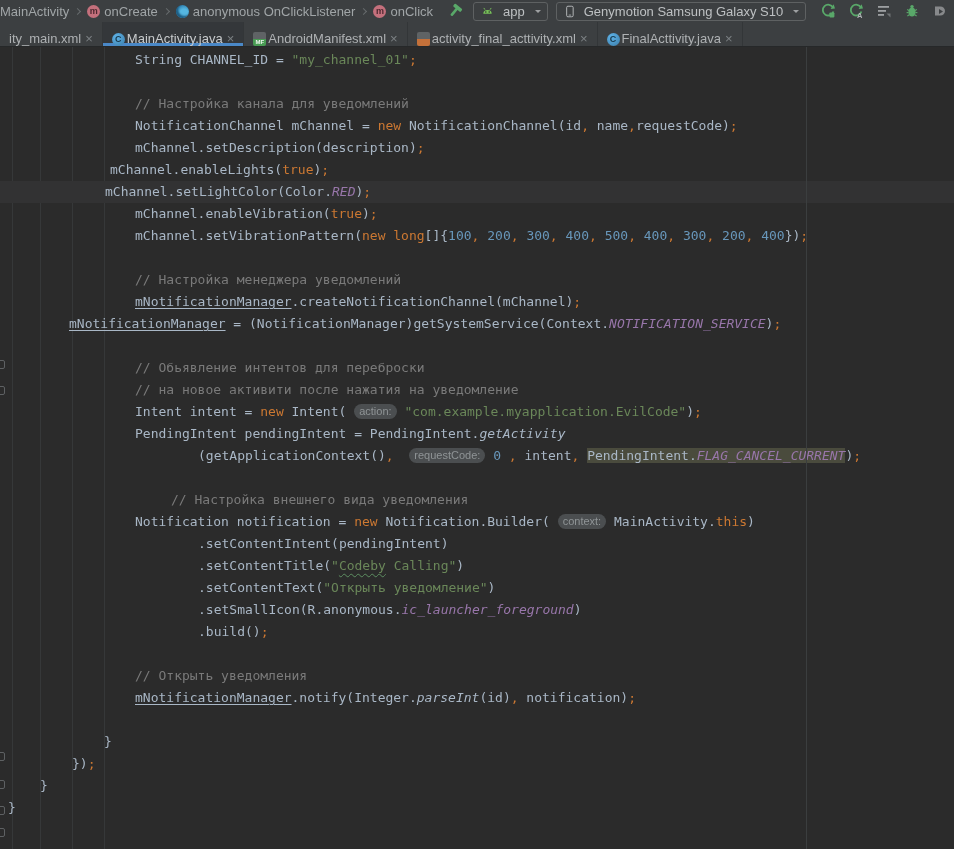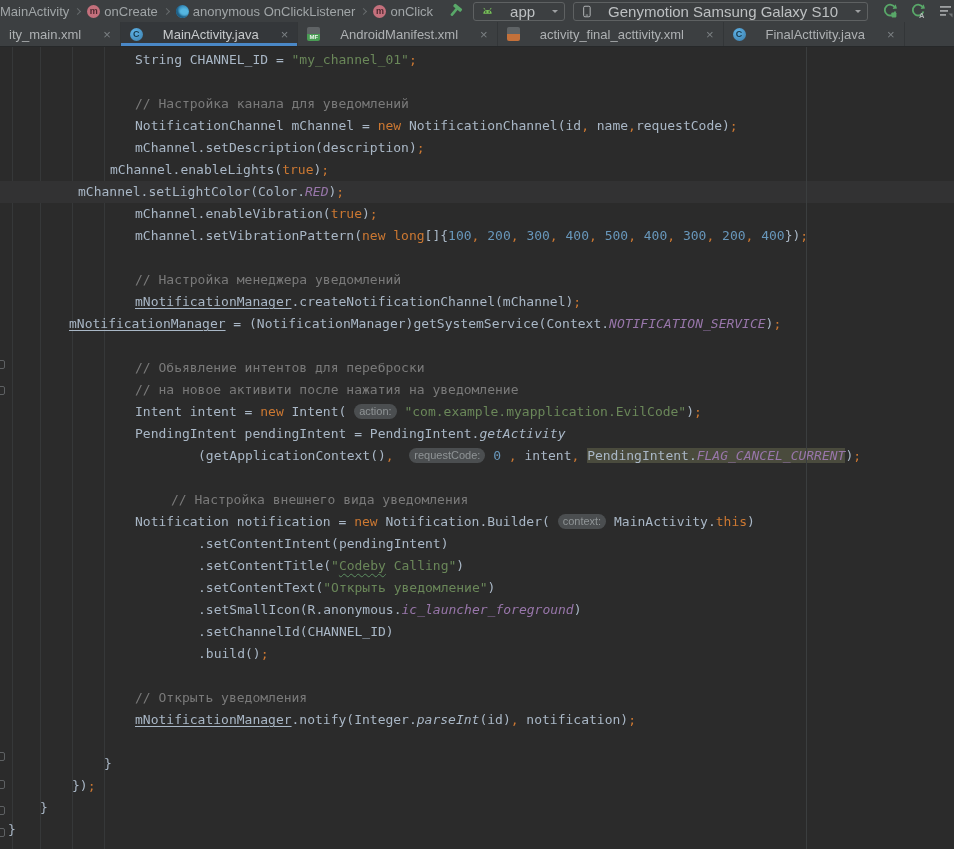--- a/index.html
+++ b/index.html
@@ -14,32 +14,32 @@
   .bc-item { display:flex; align-items:center; gap:4px; cursor:pointer; }
   .bc-sep { width:5px; height:5px; border-top:1.5px solid #676b6d; border-right:1.5px solid #676b6d;
             transform:rotate(45deg); margin:0 7px 0 6px; flex:0 0 auto; }
   .method-icon { width:13px; height:13px; border-radius:50%; background:#c4707c; color:#4e2830;
                  font-size:9px; font-weight:700; display:inline-flex; align-items:center;
                  justify-content:center; line-height:1; }
   .anonymous-class-icon { width:13px; height:13px; border-radius:50%;
                  background:radial-gradient(circle at 62% 62%, #55b6e0 35%, #2d7fae 75%);
                  box-shadow:inset 2px -2px 2px #1d5c82; }
   .hammer { margin:0 10px 0 14px; display:inline-flex; cursor:pointer; }
-  .combo { display:inline-flex; align-items:center; gap:15px; height:19px;
+  .combo { display:inline-flex; align-items:center; gap:8px; height:19px;
            border:1px solid #5e6162; border-radius:3px; padding:0 6px; margin-right:8px;
-           color:#bdc0c2; font-size:15px; cursor:pointer; white-space:nowrap; }
+           color:#bdc0c2; font-size:13px; cursor:pointer; white-space:nowrap; }
   .caret-down { width:0; height:0; border:3.5px solid transparent; border-top-color:#9da0a2;
                 margin-top:4px; margin-left:2px; }
   .actions { display:inline-flex; align-items:center; gap:12px; margin-left:6px; }
   .actions .act { display:inline-flex; cursor:pointer; }
 
   
   .tabbar { position:absolute; left:0; top:22px; width:954px; height:25px; background:#3c3f41;
             display:flex; align-items:stretch; border-bottom:1px solid #262829; }
-  .tab { display:flex; align-items:center; gap:20px; padding:0 9px; font-size:13px;
+  .tab { display:flex; align-items:flex-end; gap:2px; padding:0 9px; font-size:13px;
          color:#aeb1b3; border-right:1px solid #333638; cursor:pointer; white-space:nowrap; }
   .tab.active { background:#34373a; box-shadow:inset 0 -3px 0 #4a88c7; color:#c8cbcd; }
   .tab-close { color:#7c8184; font-size:13px; margin-left:2px; cursor:pointer; }
   .tab-ic { flex:0 0 auto; }
   .class-icon { width:13px; height:13px; border-radius:50%;
                 background:radial-gradient(circle at 35% 30%, #5fb3e8, #3a7ca8);
                 color:#17384a; font-size:9px; font-weight:700; display:inline-flex;
                 align-items:center; justify-content:center; line-height:1; }
   .manifest-file-icon { width:13px; height:14px; border-radius:2px;
                 background:linear-gradient(#5f6365 48%, #499c54 48%);
@@ -222,41 +222,40 @@
   <div class="fold-marker" style="top:759px"></div>
   <div class="fold-marker" style="top:781px"></div>
 
   <div class="code">
       <div class="line" style="padding-left: 135px;"><span class="d">String CHANNEL_ID = </span><span class="s">"my_channel_01"</span><span class="p">;</span></div>
       <div class="line" style="padding-left: 135px;"></div>
       <div class="line" style="padding-left: 135px;"><span class="c">// Настройка канала для уведомлений</span></div>
       <div class="line" style="padding-left: 135px;"><span class="d">NotificationChannel mChannel = </span><span class="k">new</span><span class="d"> NotificationChannel(id</span><span class="p">,</span><span class="d"> name</span><span class="p">,</span><span class="d">requestCode)</span><span class="p">;</span></div>
       <div class="line" style="padding-left: 135px;"><span class="d">mChannel.setDescription(description)</span><span class="p">;</span></div>
       <div class="line" style="padding-left: 110px;"><span class="d">mChannel.enableLights(</span><span class="k">true</span><span class="d">)</span><span class="p">;</span></div>
-      <div class="line caret" style="padding-left: 78px;"><span class="d">mChannel.setLightColor(Color.</span><span class="ci">RED</span><span class="d">)</span><span class="p">;</span></div>
+      <div class="line caret" style="padding-left: 105px;"><span class="d">mChannel.setLightColor(Color.</span><span class="ci">RED</span><span class="d">)</span><span class="p">;</span></div>
       <div class="line" style="padding-left: 135px;"><span class="d">mChannel.enableVibration(</span><span class="k">true</span><span class="d">)</span><span class="p">;</span></div>
       <div class="line" style="padding-left: 135px;"><span class="d">mChannel.setVibrationPattern(</span><span class="k">new</span><span class="d"> </span><span class="k">long</span><span class="d">[]{</span><span class="n">100</span><span class="p">,</span><span class="d"> </span><span class="n">200</span><span class="p">,</span><span class="d"> </span><span class="n">300</span><span class="p">,</span><span class="d"> </span><span class="n">400</span><span class="p">,</span><span class="d"> </span><span class="n">500</span><span class="p">,</span><span class="d"> </span><span class="n">400</span><span class="p">,</span><span class="d"> </span><span class="n">300</span><span class="p">,</span><span class="d"> </span><span class="n">200</span><span class="p">,</span><span class="d"> </span><span class="n">400</span><span class="d">})</span><span class="p">;</span></div>
       <div class="line" style="padding-left: 135px;"></div>
       <div class="line" style="padding-left: 135px;"><span class="c">// Настройка менеджера уведомлений</span></div>
       <div class="line" style="padding-left: 135px;"><span class="f">mNotificationManager</span><span class="d">.createNotificationChannel(mChannel)</span><span class="p">;</span></div>
       <div class="line" style="padding-left: 69px;"><span class="f">mNotificationManager</span><span class="d"> = (NotificationManager)getSystemService(Context.</span><span class="ci">NOTIFICATION_SERVICE</span><span class="d">)</span><span class="p">;</span></div>
       <div class="line" style="padding-left: 135px;"></div>
       <div class="line" style="padding-left: 135px;"><span class="c">// Обьявление интентов для переброски</span></div>
       <div class="line" style="padding-left: 135px;"><span class="c">// на новое активити после нажатия на уведомление</span></div>
       <div class="line" style="padding-left: 135px;"><span class="d">Intent intent = </span><span class="k">new</span><span class="d"> Intent( </span><span class="h">action:</span><span class="d"> </span><span class="s">"com.example.myapplication.EvilCode"</span><span class="d">)</span><span class="p">;</span></div>
       <div class="line" style="padding-left: 135px;"><span class="d">PendingIntent pendingIntent = PendingIntent.</span><span class="i">getActivity</span></div>
       <div class="line" style="padding-left: 198px;"><span class="d">(getApplicationContext()</span><span class="p">,</span><span class="d">  </span><span class="h">requestCode:</span><span class="d"> </span><span class="n">0</span><span class="d"> </span><span class="p">,</span><span class="d"> intent</span><span class="p">,</span><span class="d"> </span><span class="hd">PendingIntent.</span><span class="hci">FLAG_CANCEL_CURRENT</span><span class="d">)</span><span class="p">;</span></div>
       <div class="line" style="padding-left: 135px;"></div>
       <div class="line" style="padding-left: 135px; margin-left: 36px;"><span class="c">// Настройка внешнего вида уведомления</span></div>
       <div class="line" style="padding-left: 135px;"><span class="d">Notification notification = </span><span class="k">new</span><span class="d"> Notification.Builder( </span><span class="h">context:</span><span class="d"> MainActivity.</span><span class="k">this</span><span class="d">)</span></div>
       <div class="line" style="padding-left: 198px;"><span class="d">.setContentIntent(pendingIntent)</span></div>
       <div class="line" style="padding-left: 198px;"><span class="d">.setContentTitle(</span><span class="s">"</span><span class="st">Codeby</span><span class="s"> Calling"</span><span class="d">)</span></div>
       <div class="line" style="padding-left: 198px;"><span class="d">.setContentText(</span><span class="s">"Открыть уведомление"</span><span class="d">)</span></div>
       <div class="line" style="padding-left: 198px;"><span class="d">.setSmallIcon(R.anonymous.</span><span class="ci">ic_launcher_foreground</span><span class="d">)</span></div>
-      <div class="line" style="padding-left: 198px;"><span class="d">.setChannelId(CHANNEL_ID)</span></div>
       <div class="line" style="padding-left: 198px;"><span class="d">.build()</span><span class="p">;</span></div>
       <div class="line" style="padding-left: 135px;"></div>
       <div class="line" style="padding-left: 135px;"><span class="c">// Открыть уведомления</span></div>
       <div class="line" style="padding-left: 135px;"><span class="f">mNotificationManager</span><span class="d">.notify(Integer.</span><span class="i">parseInt</span><span class="d">(id)</span><span class="p">,</span><span class="d"> notification)</span><span class="p">;</span></div>
       <div class="line" style="padding-left: 135px;"></div>
       <div class="line" style="padding-left: 104px;"><span class="d">}</span></div>
       <div class="line" style="padding-left: 72px;"><span class="d">})</span><span class="p">;</span></div>
       <div class="line" style="padding-left: 40px;"><span class="d">}</span></div>
       <div class="line" style="padding-left: 8px;"><span class="d">}</span></div>
     </div>

